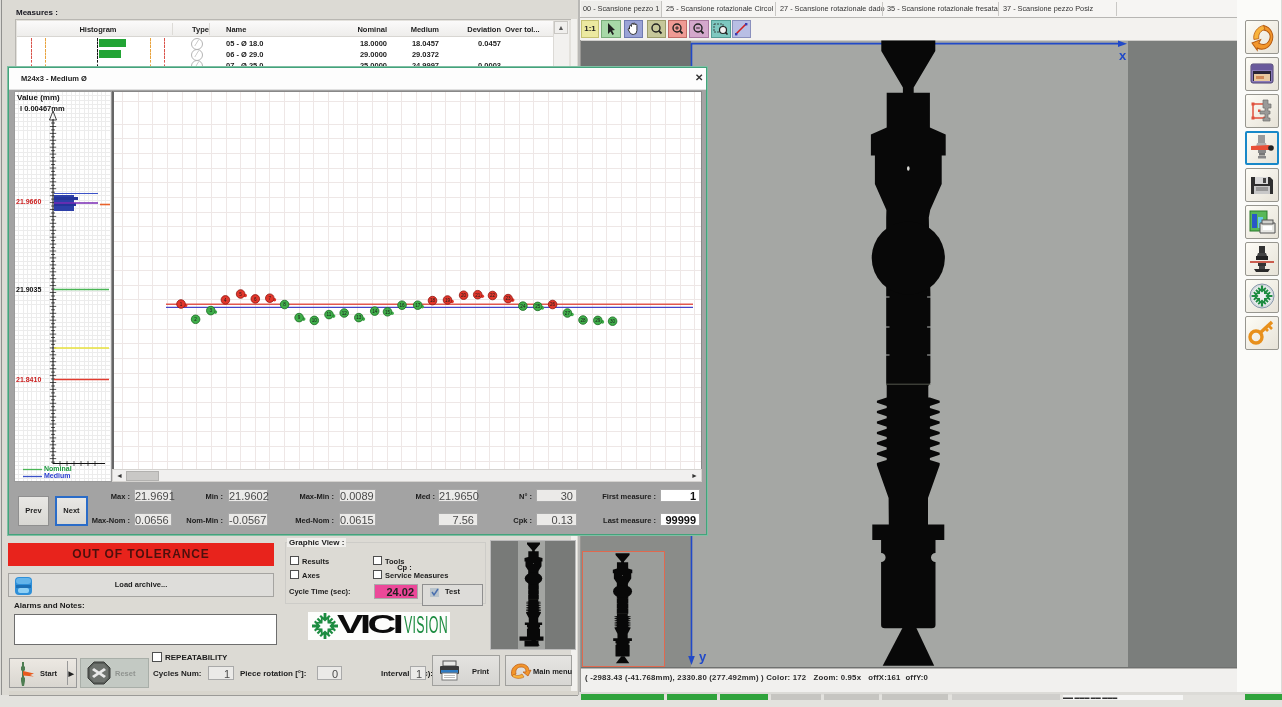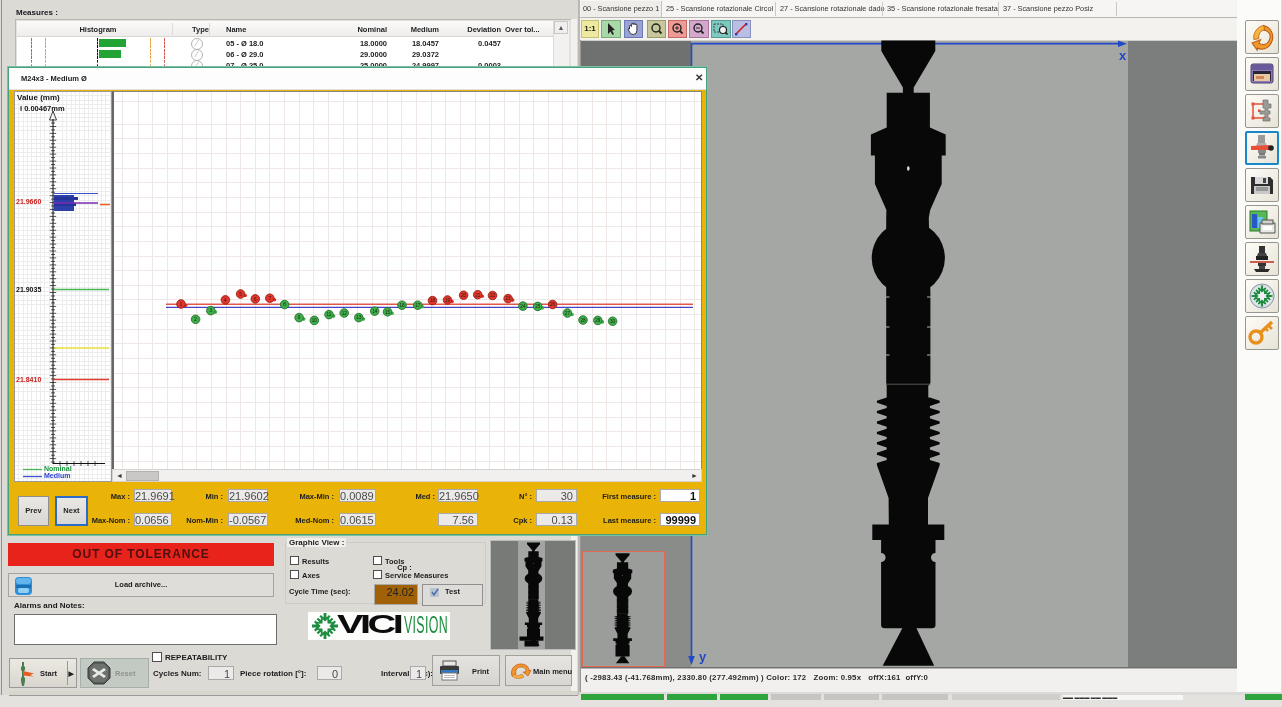--- a/index.html
+++ b/index.html
@@ -67,21 +67,21 @@
   <div class="abs lbl" style="left:209px;top:24px;">07 - Ø 25.0</div>
   <div class="abs lbl" style="left:320px;top:24px;width:50px;text-align:right;">25.0000</div>
   <div class="abs lbl" style="left:372px;top:24px;width:50px;text-align:right;">24.9997</div>
   <div class="abs lbl" style="left:430px;top:24px;width:54px;text-align:right;">-0.0003</div>
 </div>
 <div class="abs" style="left:571px;top:19px;width:6px;height:674px;background:#f2f1ee;"></div>
 
 <div class="abs" style="left:553px;top:21px;width:15px;height:46px;background:#f2f1ef;border-left:1px solid #dcdad6;"></div>
 <div class="abs" style="left:554px;top:21px;width:14px;height:13px;background:#f0efed;border:1px solid #c9c7c3;box-sizing:border-box;color:#555;font-size:7px;text-align:center;line-height:11px;">▲</div>
 
-<div class="abs" style="left:8px;top:67px;width:697px;height:466px;background:#eab308;border:1px solid #44a37c;box-shadow:0 0 0 1px #7fbfa3;z-index:5;">
+<div class="abs" style="left:8px;top:67px;width:697px;height:466px;background:#a3a3a3;border:1px solid #44a37c;box-shadow:0 0 0 1px #7fbfa3;z-index:5;">
 
   <div class="abs" style="left:0;top:0;width:100%;height:21px;background:#fdfdfd;border-bottom:1px solid #e0e0e0;"></div>
   <div class="abs" style="left:12px;top:6px;font-size:7.5px;font-weight:bold;color:#222;">M24x3 - Medium Ø</div>
   <div class="abs" style="left:686px;top:4px;font-size:10px;color:#333;font-weight:bold;">✕</div>
 
   <div class="abs" style="left:5px;top:23px;width:98px;height:391px;background:#fff;border:1px solid #9a9a9a;
      background-image:repeating-linear-gradient(to right,transparent 0,transparent 3.35px,#ececec 3.35px,#ececec 4.35px),repeating-linear-gradient(to bottom,transparent 0,transparent 3.35px,#ececec 3.35px,#ececec 4.35px);box-sizing:border-box;">
      <svg width="96" height="389" style="position:absolute;left:0;top:0;" xmlns="http://www.w3.org/2000/svg">
         <line x1="38" y1="27" x2="38" y2="372" stroke="#111" stroke-width="1"></line>
         <polygon points="38,19 34.5,28 41.5,28" fill="none" stroke="#111" stroke-width="0.8"></polygon>
@@ -352,21 +352,21 @@
 <div class="abs lbl" style="left:287px;top:538px;font-size:8px;background:#f0efec;padding:0 2px;">Graphic View :</div>
 <div class="cb" style="left:290px;top:556px;"></div>
 <div class="abs lbl" style="left:302px;top:557px;">Results</div>
 <div class="cb" style="left:373px;top:556px;"></div>
 <div class="abs lbl" style="left:385px;top:557px;">Tools</div>
 <div class="cb" style="left:290px;top:570px;"></div>
 <div class="abs lbl" style="left:302px;top:571px;">Axes</div>
 <div class="cb" style="left:373px;top:570px;"></div>
 <div class="abs lbl" style="left:385px;top:571px;">Service Measures</div>
 <div class="abs lbl" style="left:289px;top:587px;">Cycle Time (sec):</div>
-<div class="fld" style="left:374px;top:584px;width:44px;height:21px;line-height:15px;background:#a16207;color:#222;font-weight:normal;">24.02</div>
+<div class="fld" style="left:374px;top:584px;width:44px;height:15px;line-height:15px;background:#ec4899;color:#222;font-weight:bold;">24.02</div>
 <div class="btn" style="left:422px;top:584px;width:61px;height:22px;line-height:14px;background:#dddcd9;">Test
   <svg width="9" height="9" style="position:absolute;left:7px;top:3px;">
       <rect x="0" y="0" width="9" height="9" fill="#b9c4cc"></rect>
       <path d="M2,4 L4,7 L8,1" stroke="#4a6fae" stroke-width="1.5" fill="none"></path>
     </svg>
 </div>
 
 <div class="abs" style="left:308px;top:612px;width:142px;height:28px;background:#fdfdfc;"></div>
 <svg width="30" height="30" style="position:absolute;left:310px;top:611px;z-index:2;" xmlns="http://www.w3.org/2000/svg">
   <g transform="translate(15,15)" fill="#1d8c41">

